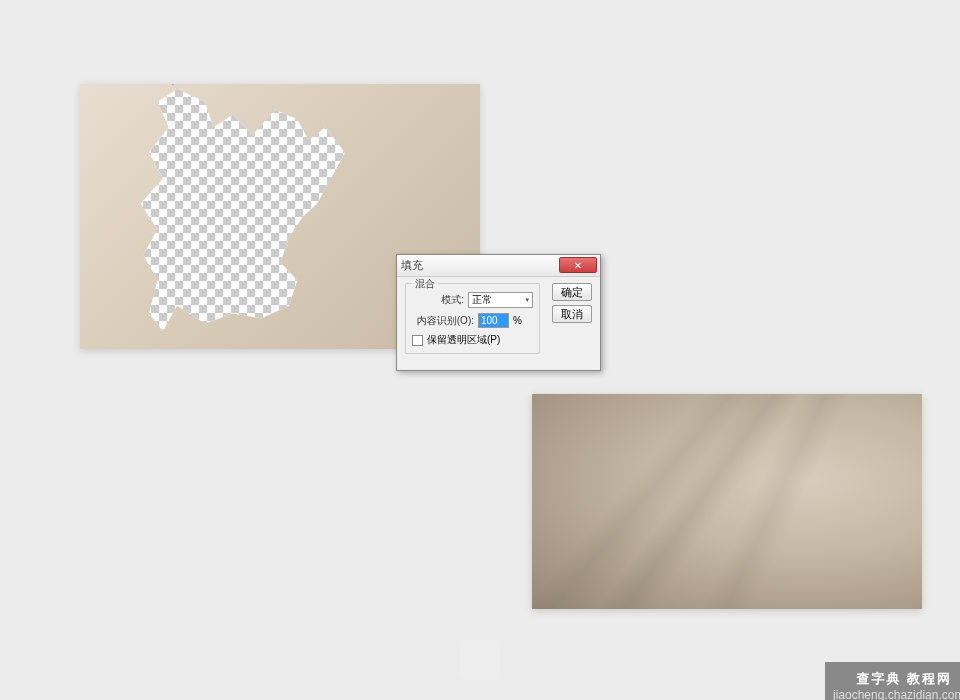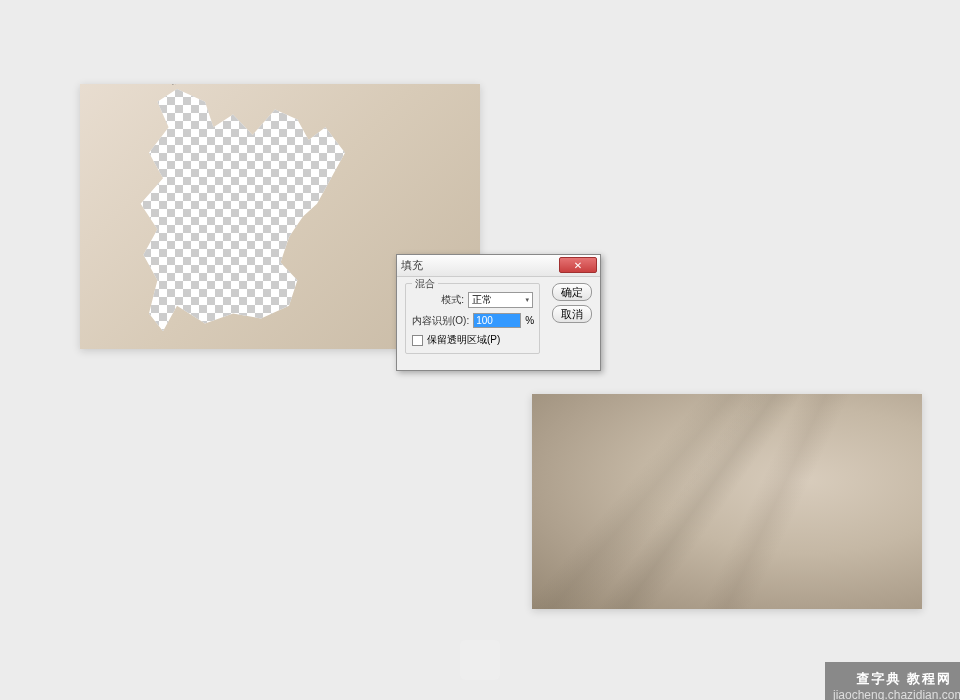--- a/index.html
+++ b/index.html
@@ -119,21 +119,21 @@
       display: flex;
       flex-direction: column;
       gap: 4px;
     }
     
     .dlg-btn {
       width: 40px;
       height: 18px;
       background: linear-gradient(#fdfdfd, #e5e5e5);
       border: 1px solid #999;
-      border-radius: 8px;
+      border-radius: 2px;
       font-size: 11px;
       cursor: pointer;
       display: flex;
       align-items: center;
       justify-content: center;
     }
     
     .group {
       border: 1px solid #ccc;
       border-radius: 2px;
@@ -194,21 +194,21 @@
     
     .pattern-swatch {
       width: 16px;
       height: 16px;
       border: 1px solid #ccc;
       background: #f8f8f8;
       margin-left: 4px;
     }
     
     .num-input {
-      width: 48px;
+      width: 31px;
       height: 15px;
       background: #fff;
       border: 1px solid #999;
       font-size: 10px;
       padding: 0 2px;
       color: #000;
     }
     
     .num-input.selected {
       background: #3399ff;

